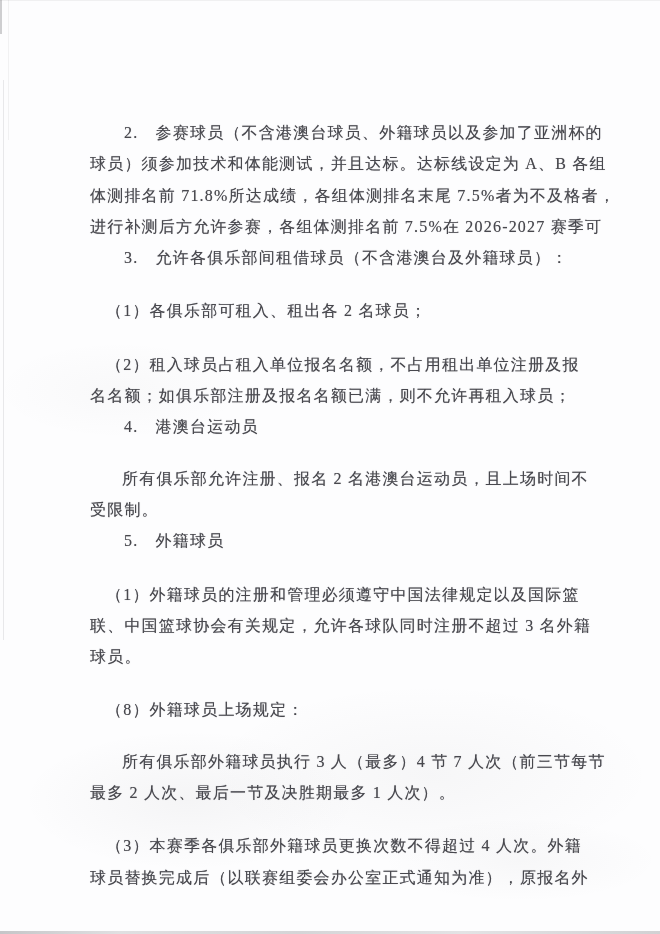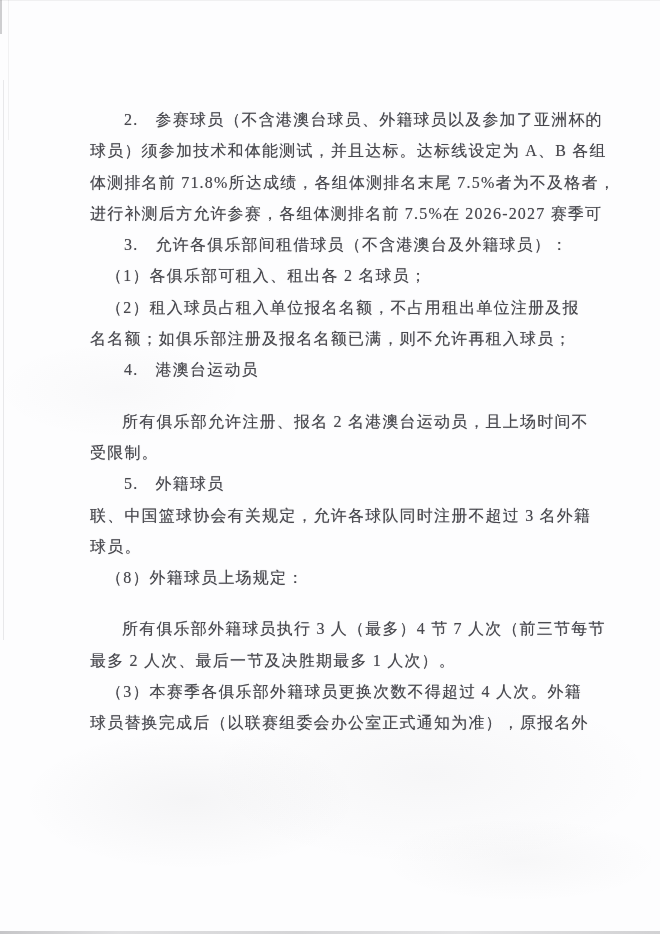--- a/index.html
+++ b/index.html
@@ -58,34 +58,34 @@
   .edge-top {
     position: absolute;
     left: 0; top: 0;
     width: 660px; height: 1px;
     background: rgba(70,70,75,0.07);
   }
   
   .textblock {
     position: absolute;
     left: 90px;
-    top: 104px;
+    top: 117px;
     width: 506px;
     color: var(--text-color, #48484e);
     font-size: 16px;
     letter-spacing: 1.2px;
     text-shadow: 0 0 0.7px rgba(72,72,78,0.55);
   }
   .line {
     height: 31.3px;
     line-height: 31.3px;
     white-space: nowrap;
   }
   .line.num   { text-indent: 34px; }
-  .line.paren { text-indent: 16px; }
+  .line.paren { text-indent: 16px; margin-top: 22px; }
   .line.body  { text-indent: 32px; margin-top: 20px; }
   .line.cont  { text-indent: 0; }
 </style>
 </head>
 <body>
 
 <div class="scan-page">
   <div class="edge-top"></div>
   <div class="corner-mark"></div>
   <div class="edge-left"></div>
@@ -96,20 +96,21 @@
       <div class="line cont">体测排名前 71.8%所达成绩，各组体测排名末尾 7.5%者为不及格者，</div>
       <div class="line cont">进行补测后方允许参赛，各组体测排名前 7.5%在 2026-2027 赛季可</div>
       <div class="line num">3.　允许各俱乐部间租借球员（不含港澳台及外籍球员）：</div>
       <div class="line paren">（1）各俱乐部可租入、租出各 2 名球员；</div>
       <div class="line paren">（2）租入球员占租入单位报名名额，不占用租出单位注册及报</div>
       <div class="line cont">名名额；如俱乐部注册及报名名额已满，则不允许再租入球员；</div>
       <div class="line num">4.　港澳台运动员</div>
       <div class="line body">所有俱乐部允许注册、报名 2 名港澳台运动员，且上场时间不</div>
       <div class="line cont">受限制。</div>
       <div class="line num">5.　外籍球员</div>
+      <div class="line paren">（1）外籍球员的注册和管理必须遵守中国法律规定以及国际篮</div>
       <div class="line cont">联、中国篮球协会有关规定，允许各球队同时注册不超过 3 名外籍</div>
       <div class="line cont">球员。</div>
       <div class="line paren">（8）外籍球员上场规定：</div>
       <div class="line body">所有俱乐部外籍球员执行 3 人（最多）4 节 7 人次（前三节每节</div>
       <div class="line cont">最多 2 人次、最后一节及决胜期最多 1 人次）。</div>
       <div class="line paren">（3）本赛季各俱乐部外籍球员更换次数不得超过 4 人次。外籍</div>
       <div class="line cont">球员替换完成后（以联赛组委会办公室正式通知为准），原报名外</div>
     </div>
   <div class="edge-bottom"></div>
 </div>

